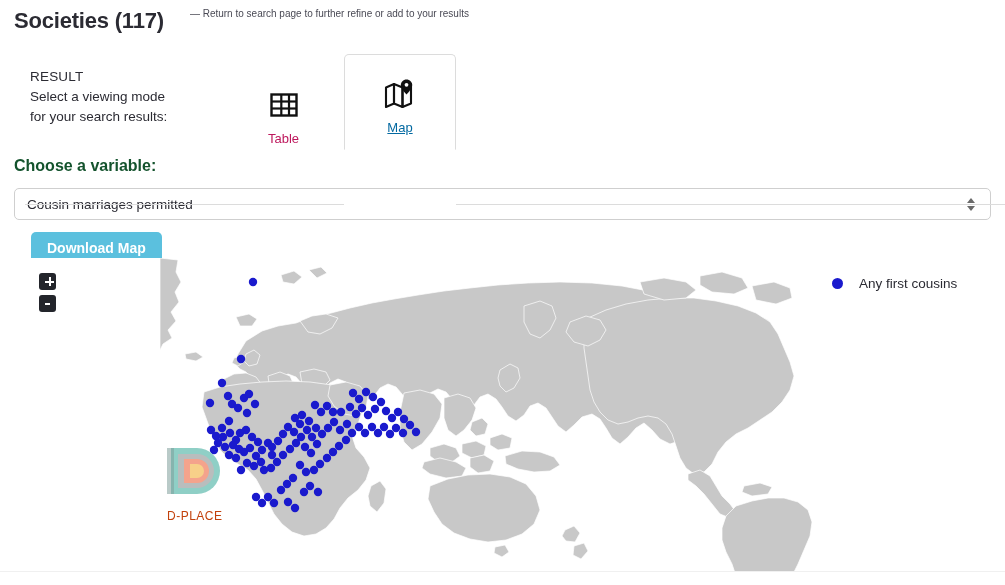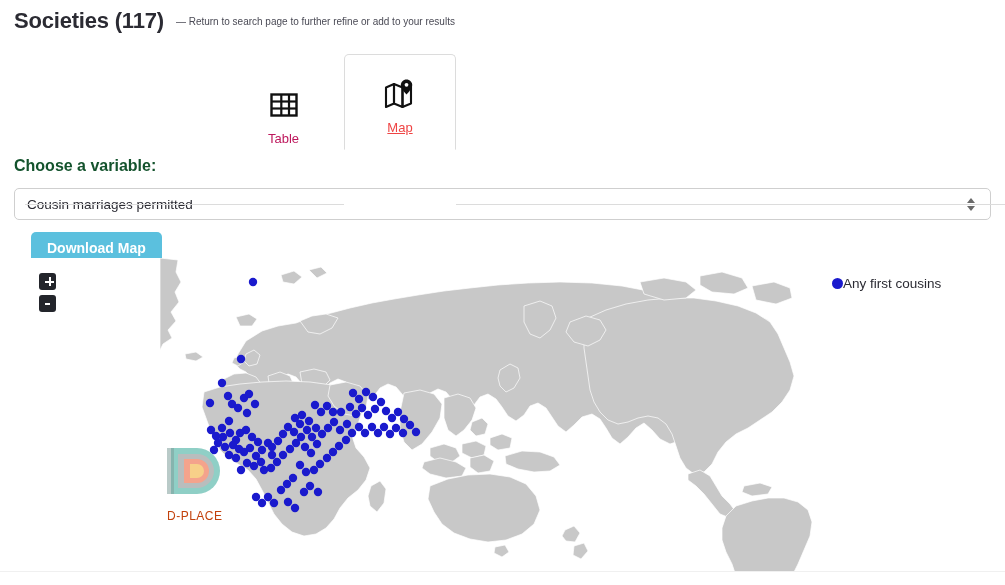--- a/index.html
+++ b/index.html
@@ -11,21 +11,21 @@
     font-family: "Liberation Sans", sans-serif;
     color: #2b2b33;
     overflow: hidden;
   }
 
   #page { position: relative; width: 1005px; height: 585px; background:#fff; }
 
   
   .page-header {
     position: absolute; left: 14px; top: 8px;
-    display: flex; align-items: center; gap: 12px;
+    display: flex; align-items: flex-start; gap: 26px;
     white-space: nowrap;
   }
   .page-title {
     font-size: 22px; font-weight: 700; letter-spacing: -0.2px; color: #2b2b33;
   }
   .page-subtitle {
     font-size: 10px; color: #4a4a55; font-weight: 400;
   }
 
   
@@ -58,21 +58,21 @@
   }
   .tab.active {
     width: 112px;
     background: #ffffff;
     border: 1px solid #dcdcdc;
     border-bottom: 1px solid #ffffff;
     border-radius: 5px 5px 0 0;
     height: 96px;
     z-index: 3;
   }
-  .tab.active .tab-label { color: #ef4444; text-decoration: underline; }
+  .tab.active .tab-label { color: #0369a1; text-decoration: underline; }
   .tab-table   { margin-left: 0px; }
   .tab-map     { margin-left: 32px; }
   .tab-tree    { margin-left: 56px; }
   .tab-download{ margin-left: 56px; width: 90px; }
 
   .tabs-underline {
     position: absolute; left: 25px; top: 149px; width: 980px; height: 1px;
     background: #dcdcdc; z-index: 1;
   }
   .tabs-underline-gapmask {
@@ -143,21 +143,21 @@
   .zoom-btn .glyph-plus { position: relative; width: 9px; height: 9px; display:block; }
   .zoom-btn .glyph-plus::before,
   .zoom-btn .glyph-plus::after {
     content:""; position:absolute; background:#fff;
   }
   .zoom-btn .glyph-plus::before { left:0; top:3.5px; width:9px; height:2px; }
   .zoom-btn .glyph-plus::after  { top:0; left:3.5px; width:2px; height:9px; }
 
   .map-legend {
     position: absolute; left: 832px; top: 276px;
-    display: flex; align-items: center; gap: 0; z-index: 6;
+    display: flex; align-items: center; gap: 16px; z-index: 6;
   }
   .legend-swatch {
     width: 11px; height: 11px; border-radius: 50%; background: #1a1acd; flex: none;
   }
   .legend-text { font-size: 13.5px; color: #2b2b33; }
 
   .dplace-logo {
     position: absolute; left: 167px; top: 445px; z-index: 5;
     width: 66px; text-align: left; pointer-events: none;
   }
@@ -177,20 +177,25 @@
 <body>
 
 <div id="page">
 
   <div class="page-header">
     <span class="page-title">Societies (117)</span>
     <span class="page-subtitle">— Return to search page to further refine or add to your results</span>
   </div>
 
   <div class="result-row">
+    <div class="result-legend">
+      <div class="result-caps">RESULT</div>
+      <div>Select a viewing mode</div>
+      <div>for your search results:</div>
+    </div>
 
     <div class="tabs">
 
       <div class="tab tab-table">
         <span class="tab-icon">
           <svg width="30" height="28" viewBox="0 0 30 28" aria-hidden="true">
             <rect x="2.5" y="3.5" width="25" height="21" fill="none" stroke="#111" stroke-width="2.4"></rect>
             <line x1="2.5" y1="10.5" x2="27.5" y2="10.5" stroke="#111" stroke-width="2.2"></line>
             <line x1="2.5" y1="17.5" x2="27.5" y2="17.5" stroke="#111" stroke-width="2.2"></line>
             <line x1="12.3" y1="3.5" x2="12.3" y2="24.5" stroke="#111" stroke-width="2.2"></line>

